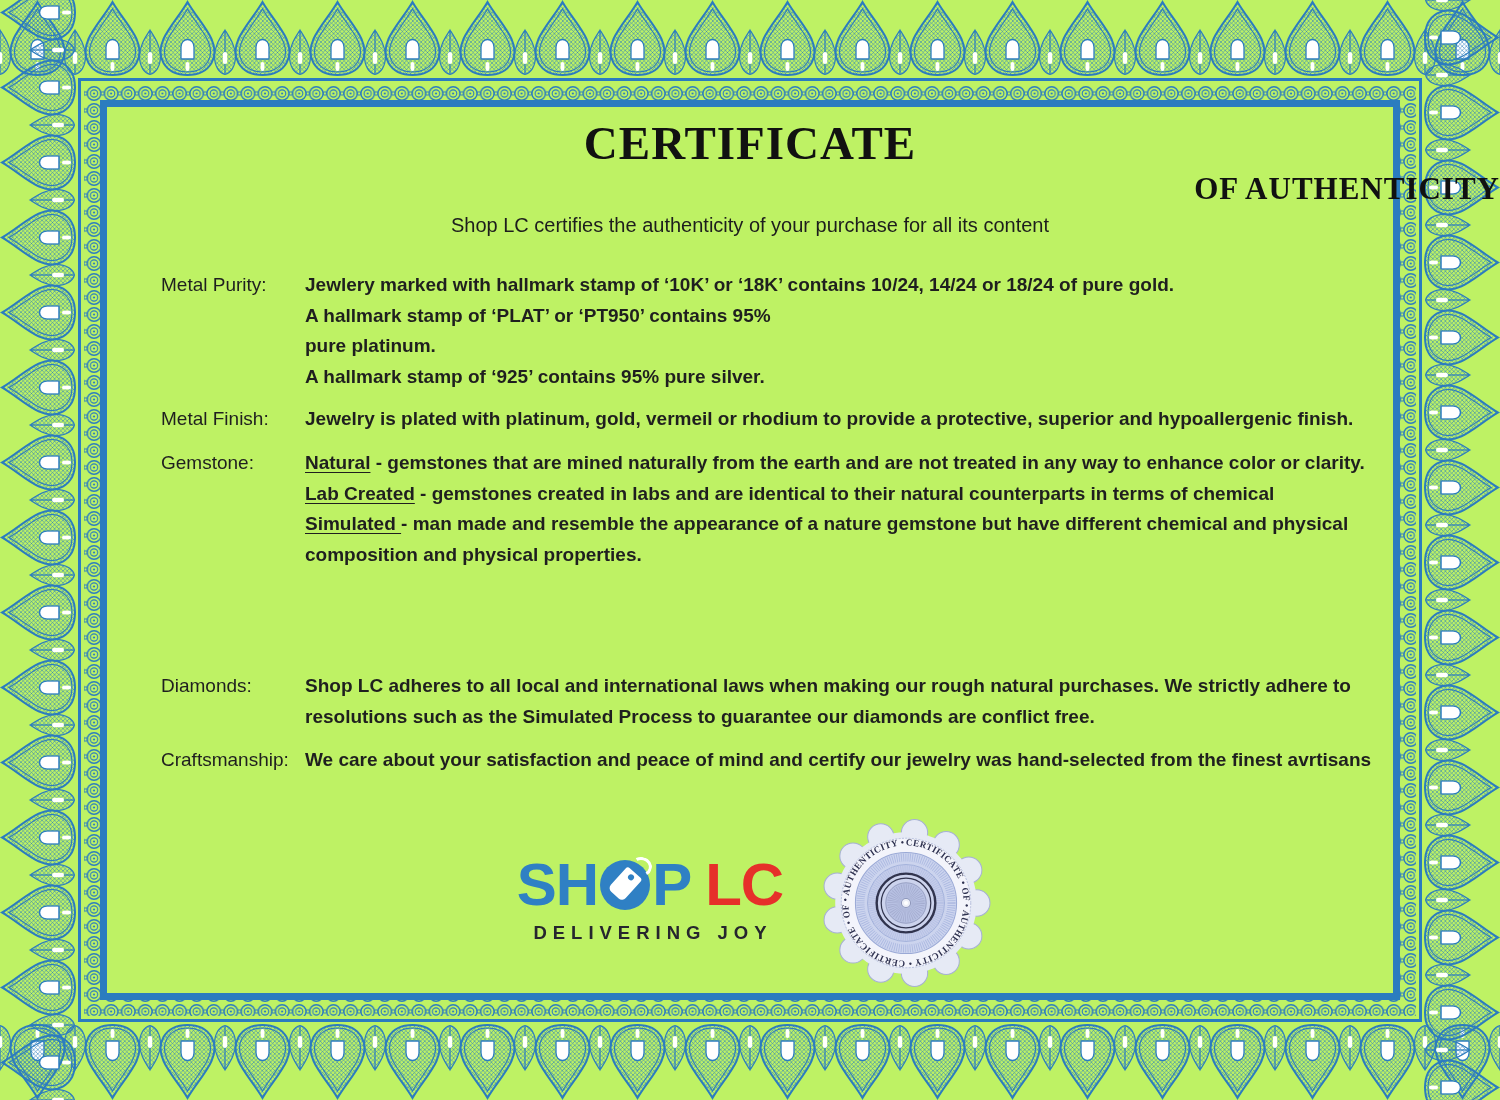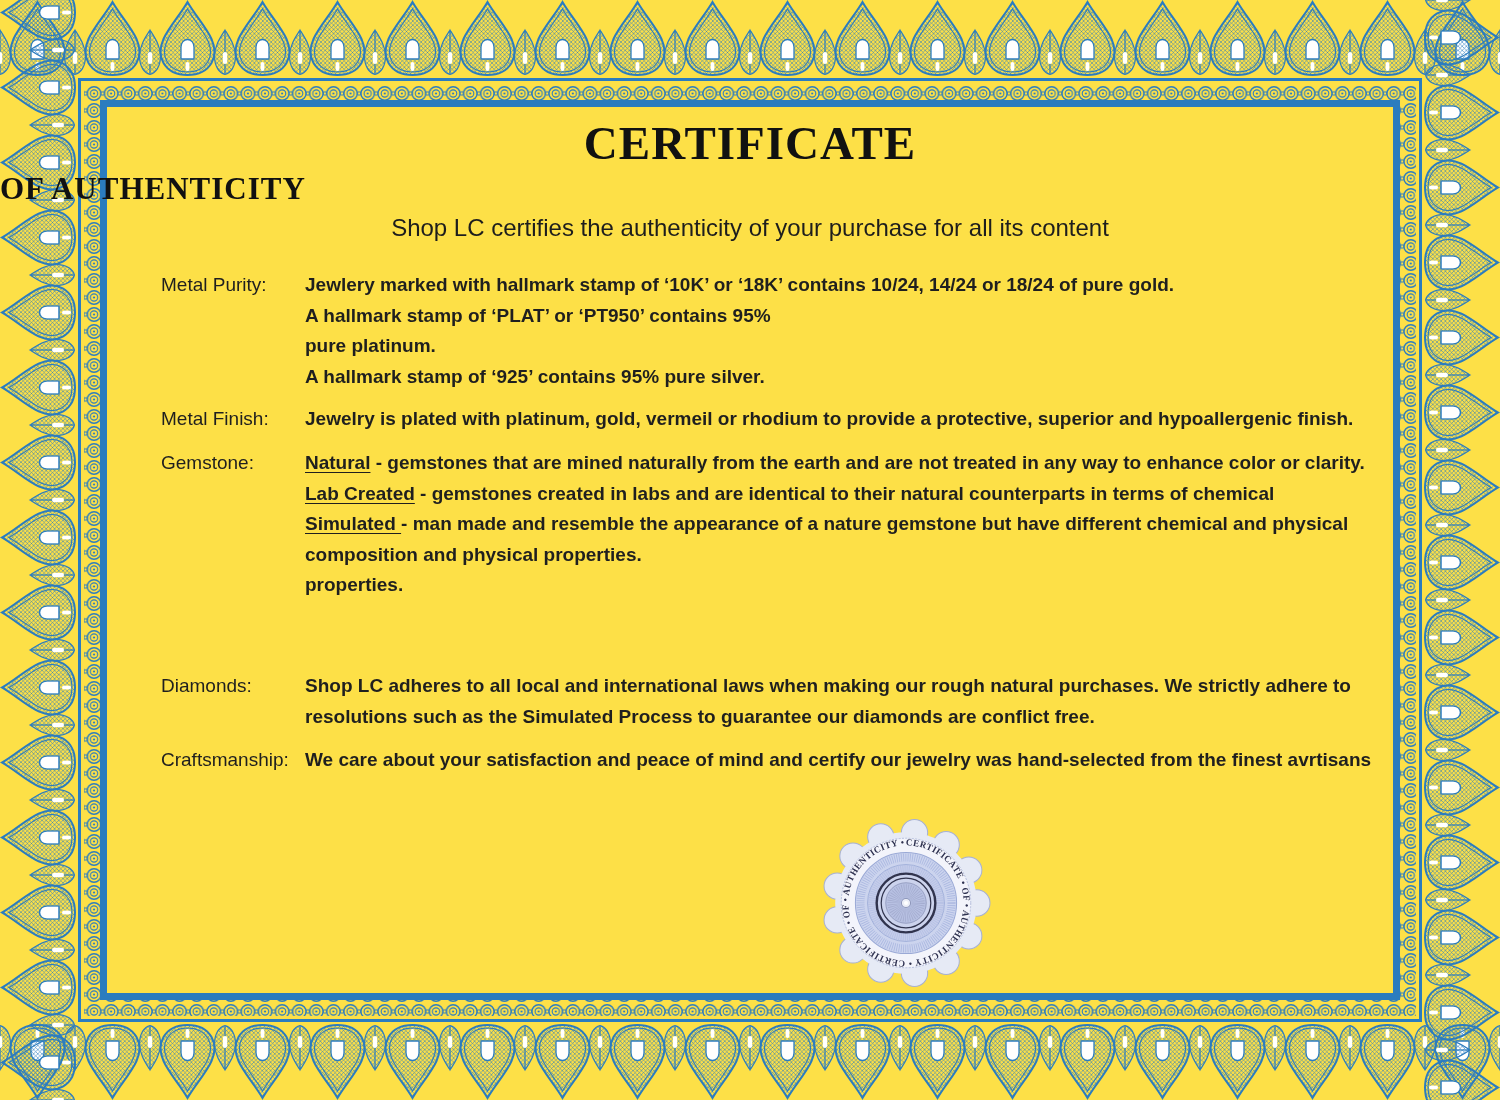--- a/index.html
+++ b/index.html
@@ -1,42 +1,42 @@
 <!DOCTYPE html>
 <html><head>
 <meta charset="utf-8">
 <title>Certificate of Authenticity</title>
 <style>
   html,body{margin:0;padding:0;background:#ffffff;}
   .page{
     position:relative;
     width:1500px;height:1100px;
-    background:#fde047;
+    background:#bef264;
     overflow:hidden;
     font-family:"Liberation Sans","DejaVu Sans",sans-serif;
     color:#1f1f1f;
   }
   .border-svg{position:absolute;left:0;top:0;width:1500px;height:1100px;}
 
   
   .title{
     position:absolute;left:0;top:116px;width:1500px;
     text-align:center;
     font-family:"Liberation Serif","DejaVu Serif",serif;
     font-weight:bold;font-size:47px;letter-spacing:1px;color:#111;
   }
   .subtitle{
     position:absolute;left:0;top:171px;width:1500px;
-    text-align:left;
+    text-align:right;
     font-family:"Liberation Serif","DejaVu Serif",serif;
     font-weight:bold;font-size:31px;letter-spacing:1px;color:#111;
   }
   .tagline{
     position:absolute;left:0;top:214px;width:1500px;
-    text-align:center;font-size:24px;color:#1d1d1d;
+    text-align:center;font-size:20px;color:#1d1d1d;
   }
 
   
   .section{position:absolute;left:145px;width:1240px;}
   .section .label{
     position:absolute;left:16px;top:0;width:155px;
     font-size:19px;line-height:30.6px;color:#1f1f1f;
   }
   .section .content{position:absolute;left:160px;top:0;width:1085px;}
   .line{font-size:19px;line-height:30.6px;white-space:nowrap;color:#1f1f1f;font-weight:bold;}
@@ -158,39 +158,50 @@
     </div>
   </div>
 
   <div class="section" style="top:448px">
     <div class="label">Gemstone:</div>
     <div class="content">
       <div class="line"><span class="term">Natural</span><span> - gemstones that are mined naturally from the earth and are not treated in any way to enhance color or clarity.</span></div>
       <div class="line"><span class="term">Lab Created</span><span> - gemstones created in labs and are identical to their natural counterparts in terms of chemical</span></div>
       <div class="line"><span class="term">Simulated </span><span>- man made and resemble the appearance of a nature gemstone but have different chemical and physical</span></div>
       <div class="line"><span>composition and physical properties.</span></div>
-      <div class="line"><span>properties.</span></div>
     </div>
   </div>
 
   <div class="section" style="top:671px">
     <div class="label">Diamonds:</div>
     <div class="content">
       <div class="line"><span>Shop LC adheres to all local and international laws when making our rough natural purchases. We strictly adhere to</span></div>
       <div class="line"><span>resolutions such as the Simulated Process to guarantee our diamonds are conflict free.</span></div>
     </div>
   </div>
 
   <div class="section" style="top:745px">
     <div class="label">Craftsmanship:</div>
     <div class="content">
       <div class="line"><span>We care about your satisfaction and peace of mind and certify our jewelry was hand-selected from the finest avrtisans</span></div>
     </div>
   </div>
 
+  <div class="logo-block">
+    <div class="logo-row">
+      <span class="logo-word logo-blue">SH</span>
+      <span class="logo-o">
+        <span class="tag"></span>
+          <span class="string"></span>
+      </span>
+      <span class="logo-word logo-blue">P</span>
+      <span class="logo-word logo-red">LC</span>
+    </div>
+    <div class="logo-tagline">DELIVERING JOY</div>
+  </div>
 
   <svg class="seal" viewBox="0 0 170 170" aria-hidden="true">
     <g>
       <circle cx="155" cy="85" r="13" fill="#e6eaf5" stroke="#a6b0d4"></circle>
       <circle cx="147" cy="117.5" r="13" fill="#e6eaf5" stroke="#a6b0d4"></circle>
       <circle cx="124.7" cy="142.6" r="13" fill="#e6eaf5" stroke="#a6b0d4"></circle>
       <circle cx="93.4" cy="154.5" r="13" fill="#e6eaf5" stroke="#a6b0d4"></circle>
       <circle cx="60.1" cy="150.4" r="13" fill="#e6eaf5" stroke="#a6b0d4"></circle>
       <circle cx="32.6" cy="131.4" r="13" fill="#e6eaf5" stroke="#a6b0d4"></circle>
       <circle cx="17" cy="101.7" r="13" fill="#e6eaf5" stroke="#a6b0d4"></circle>

